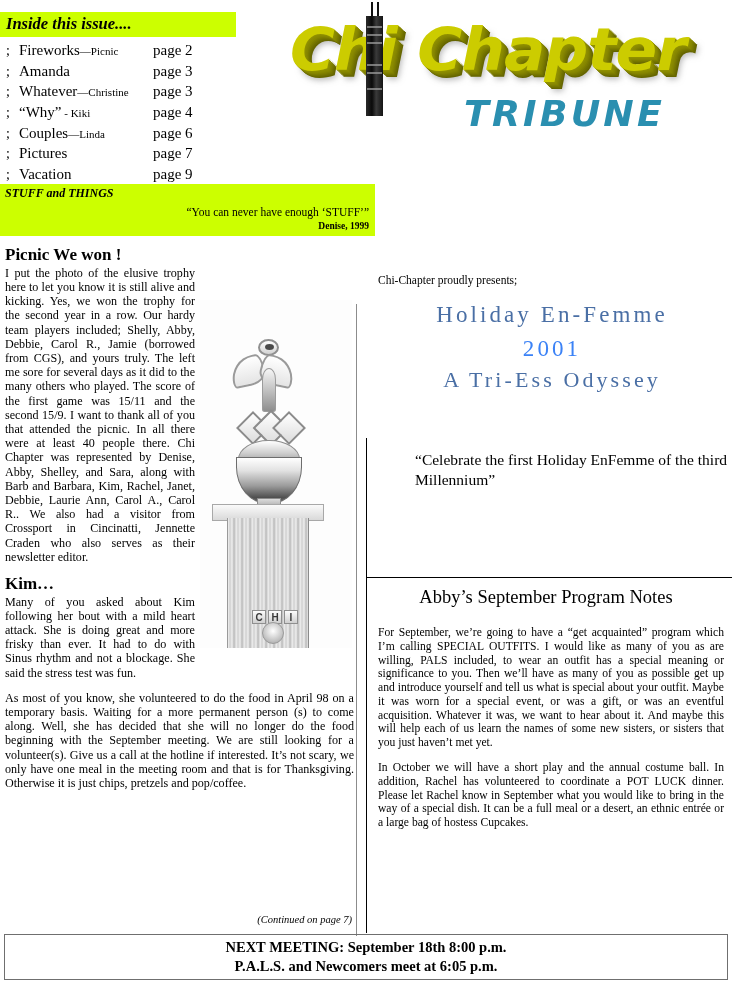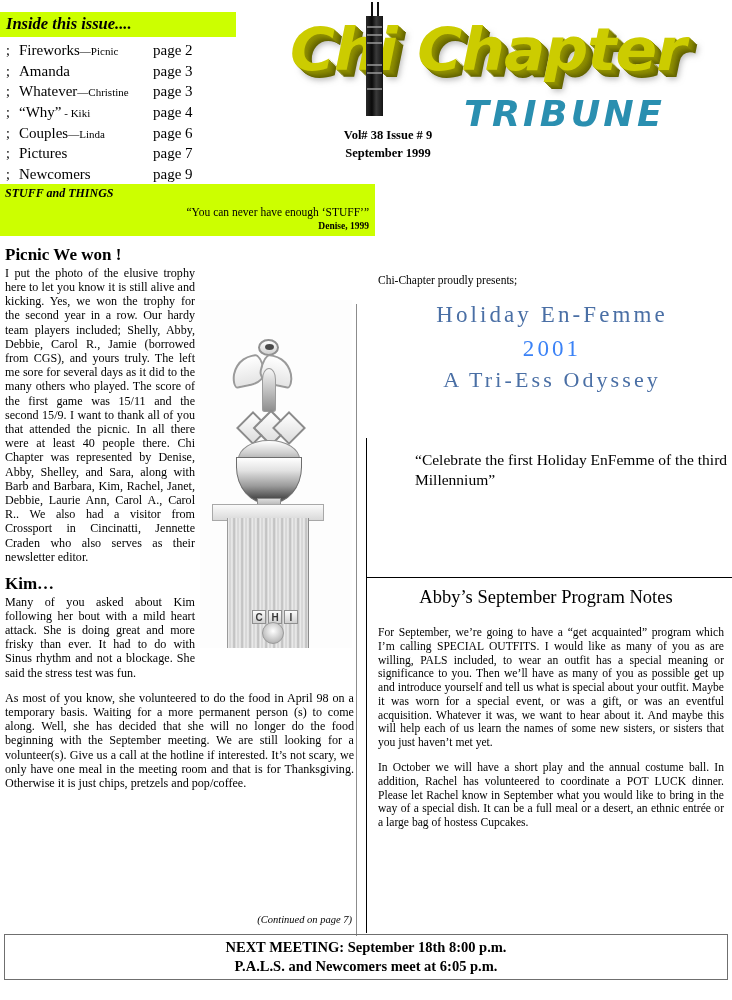--- a/index.html
+++ b/index.html
@@ -518,45 +518,41 @@
         <span class="toc-title"><span>Couples</span><span class="toc-byline">—Linda</span></span>
         <span class="toc-page">page 6</span>
       </li>
       <li class="toc-row">
         <span class="toc-bullet">;</span>
         <span class="toc-title"><span>Pictures</span><span class="toc-byline"></span></span>
         <span class="toc-page">page 7</span>
       </li>
       <li class="toc-row">
         <span class="toc-bullet">;</span>
-        <span class="toc-title"><span>Newcomers</span><span class="toc-byline"></span></span>
+        <span class="toc-title"><span>Vacation</span><span class="toc-byline"></span></span>
         <span class="toc-page">page 9</span>
       </li>
     </ul>
   </div>
 
   <div class="masthead">
     <div class="logo-wrap">
       <div class="logo-main">Chi Chapter</div>
       <div class="logo-tower">
         <div class="tower-mast"></div>
         <div class="tower-mast2"></div>
         <div class="tower-body"></div>
         <div class="tower-stripe" style="top:24px"></div>
         <div class="tower-stripe" style="top:32px"></div>
         <div class="tower-stripe" style="top:40px"></div>
         <div class="tower-stripe" style="top:62px"></div>
         <div class="tower-stripe" style="top:70px"></div>
         <div class="tower-stripe" style="top:86px"></div>
       </div>
       <div class="logo-sub">TRIBUNE</div>
-    </div>
-    <div class="issue-line">
-      <div>Vol# 38      Issue # 9</div>
-      <div>September 1999</div>
     </div>
   </div>
 
   <div class="stuff-banner">
     <div class="stuff-title">STUFF and THINGS</div>
     <div class="stuff-quote">“You can never have enough ‘STUFF’”</div>
     <div class="stuff-attrib">Denise, 1999</div>
   </div>
 
   <div class="left-col">

